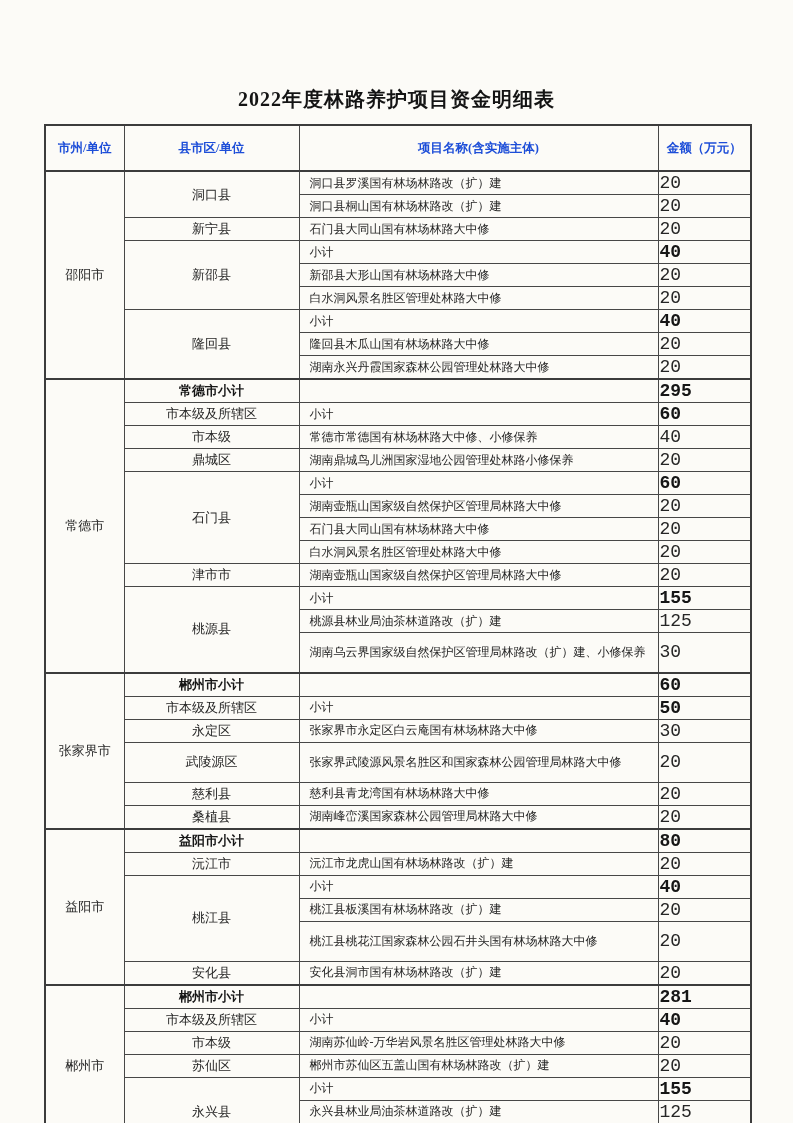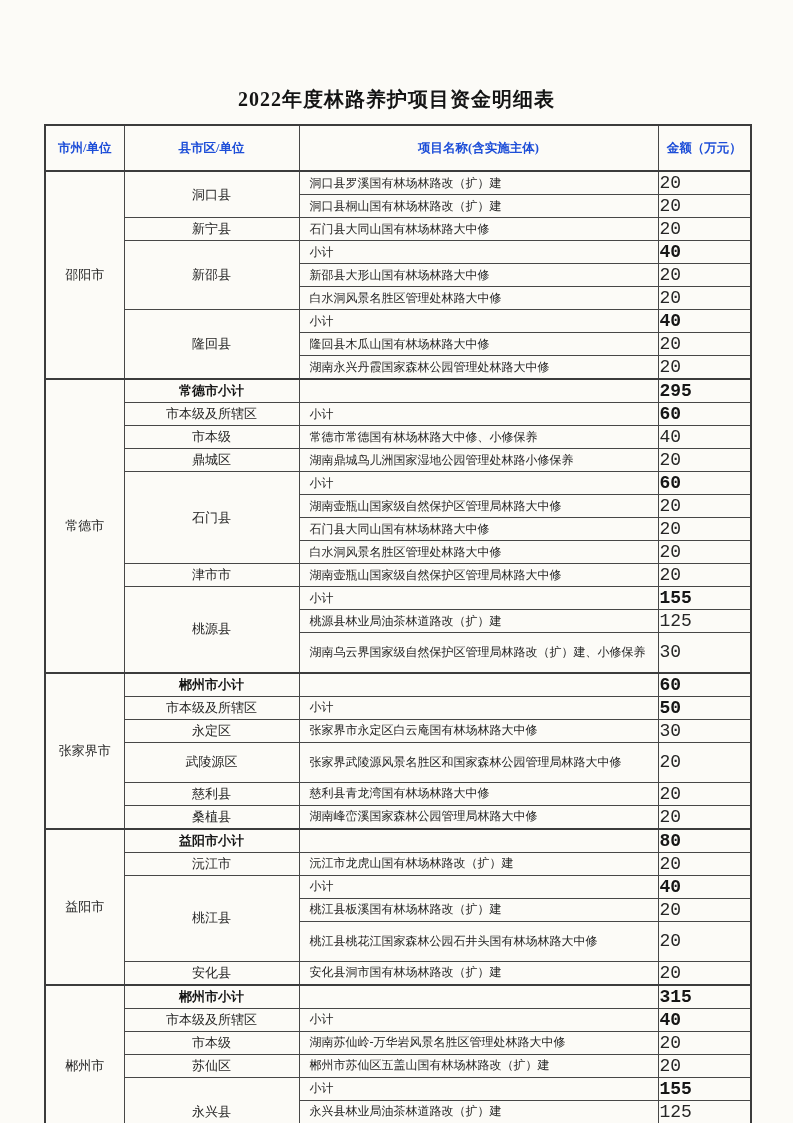--- a/index.html
+++ b/index.html
@@ -227,21 +227,21 @@
         </tr>
         <tr>
           <td class="unit" rowspan="1">安化县</td>
           <td class="project">安化县洞市国有林场林路改（扩）建</td>
           <td class="amount">20</td>
         </tr>
         <tr class="section-start">
           <td class="city" rowspan="7">郴州市</td>
           <td class="unit bold">郴州市小计</td>
           <td class="project"></td>
-          <td class="amount bold">315</td>
+          <td class="amount bold">281</td>
         </tr>
         <tr>
           <td class="unit" rowspan="1">市本级及所辖区</td>
           <td class="project center">小计</td>
           <td class="amount bold">40</td>
         </tr>
         <tr>
           <td class="unit" rowspan="1">市本级</td>
           <td class="project">湖南苏仙岭-万华岩风景名胜区管理处林路大中修</td>
           <td class="amount">20</td>

